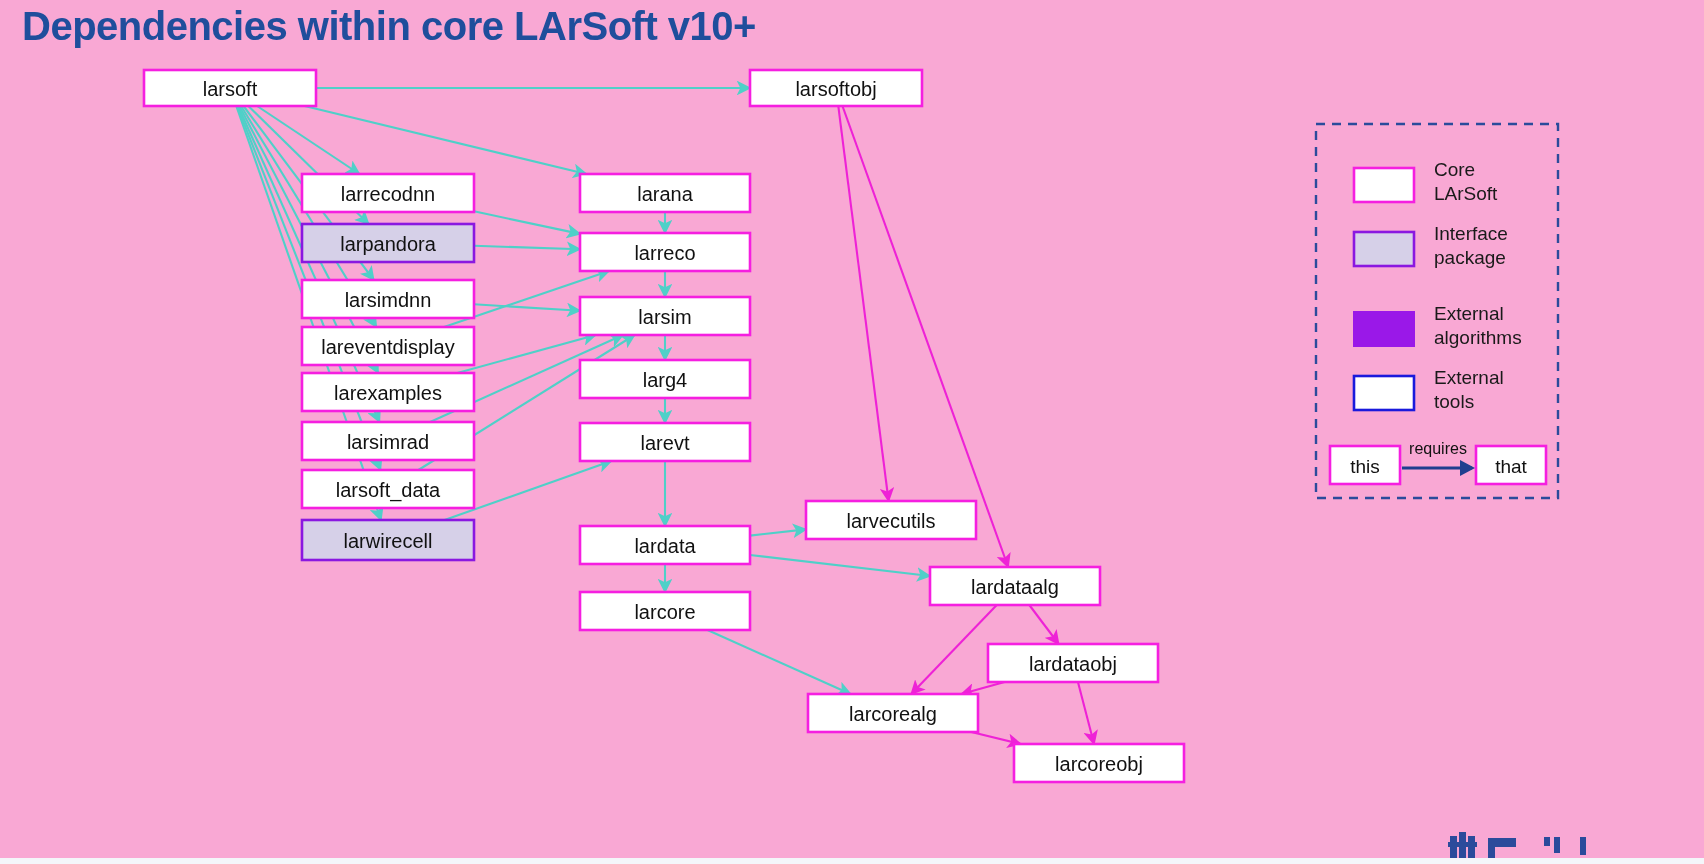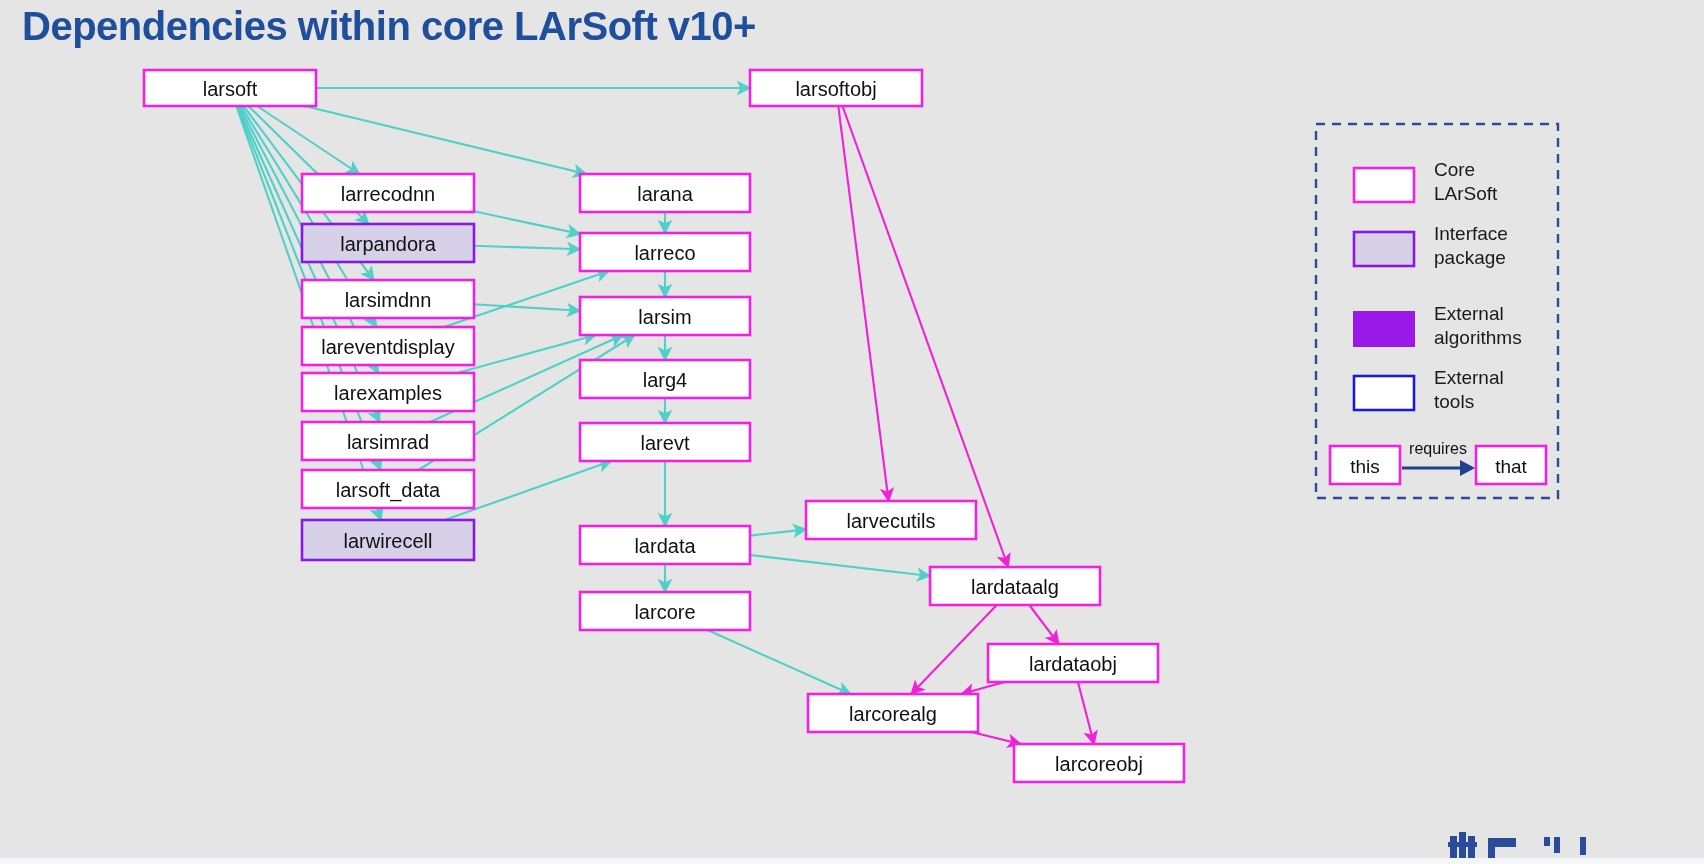--- a/index.html
+++ b/index.html
@@ -1,18 +1,18 @@
 <!DOCTYPE html>
 <html><head>
 <meta charset="utf-8">
 <style>
   html,body{margin:0;padding:0;background:#ffffff;}
   body{width:1704px;height:864px;position:relative;overflow:hidden;
        font-family:"Liberation Sans","DejaVu Sans",sans-serif;}
-  #slide{position:absolute;inset:0;width:1704px;height:864px;background:#e5e5e5;}
+  #slide{position:absolute;inset:0;width:1704px;height:864px;background:#f9a8d4;}
   #title{position:absolute;left:22px;top:4px;font-size:40px;font-weight:bold;
          color:#1F4E9C;letter-spacing:-0.5px;white-space:nowrap;}
   svg#graph{position:absolute;left:0;top:0;width:1704px;height:864px;}
   .nodeRect{fill:#ffffff;stroke:#F51FE0;stroke-width:2.6px;}
   .nodeRect.iface{fill:#D6D0E8;stroke:#8A18E0;stroke-width:2.6px;}
   .nodeLabel{font-family:"Liberation Sans","DejaVu Sans",sans-serif;
              font-size:20px;fill:#111111;text-anchor:middle;dominant-baseline:central;}
   .edgeTeal{stroke:#4FD0C8;stroke-width:2.1px;fill:none;}
   .edgeMag{stroke:#EE22D6;stroke-width:2.1px;fill:none;}
   .legendBox{fill:none;stroke:#2B4B9B;stroke-width:2.4px;stroke-dasharray:9 7;}

